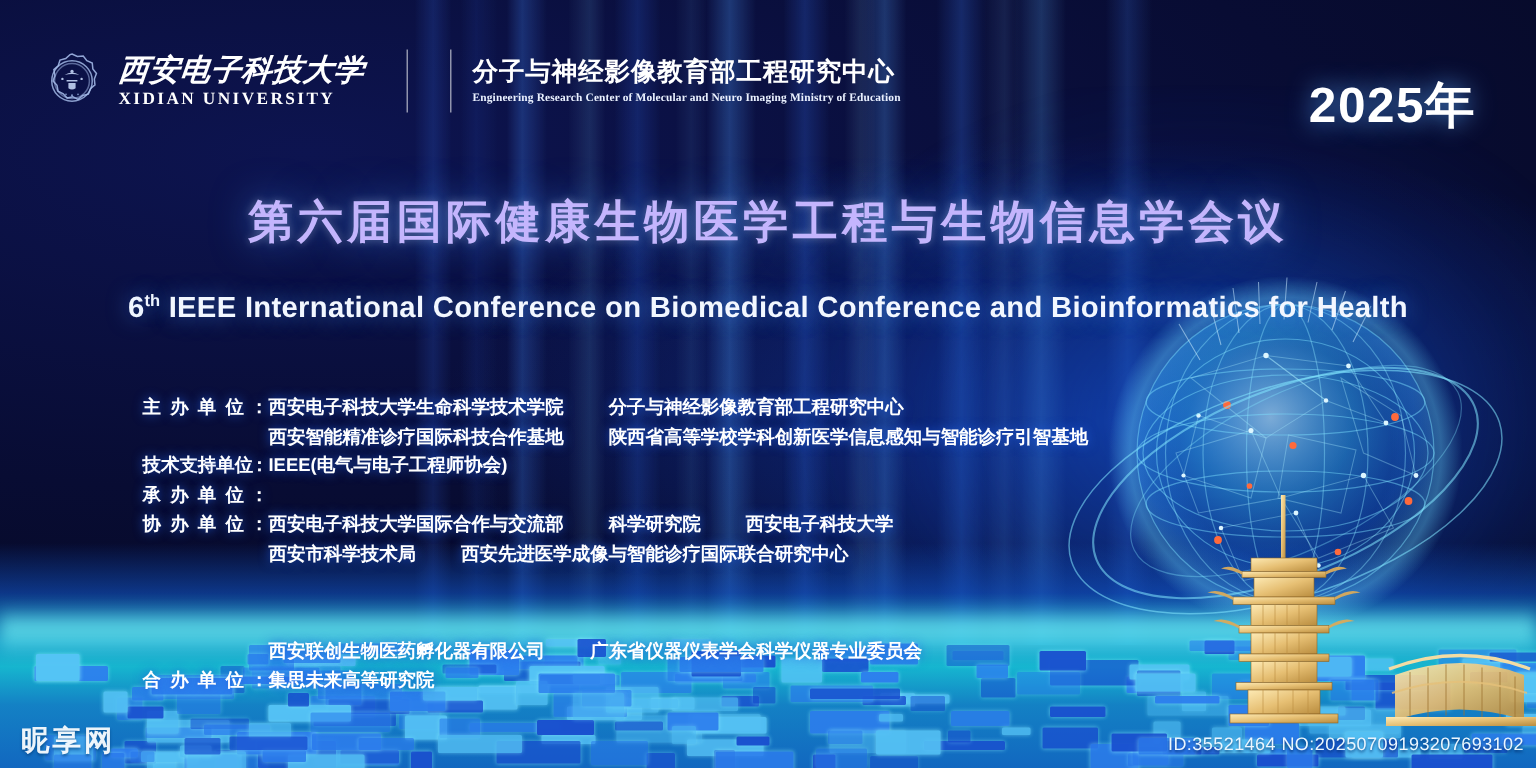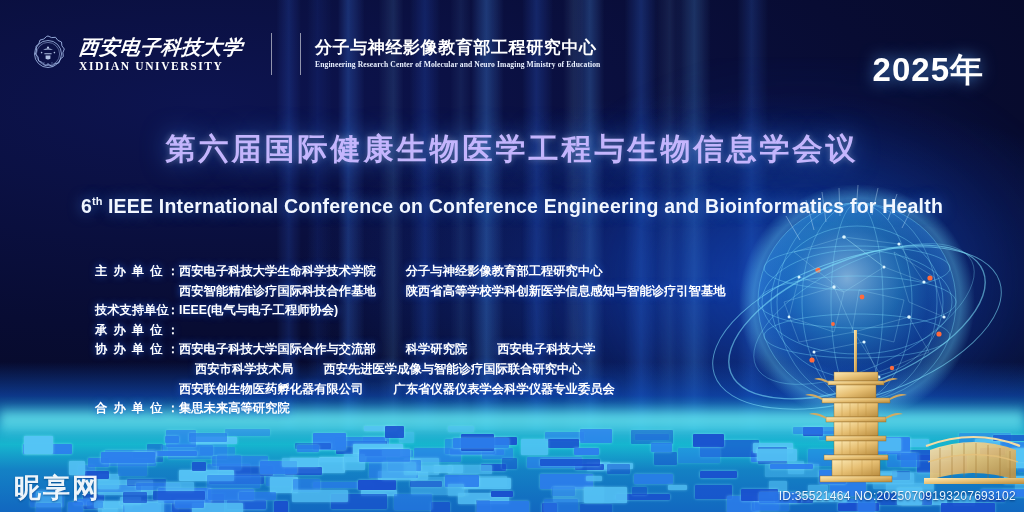--- a/index.html
+++ b/index.html
@@ -185,22 +185,22 @@
   .artwork{position:absolute;right:0;bottom:0;width:330px;height:330px;z-index:4;}
   .artwork svg{display:block;}
 
   
   .wm{
     position:absolute;left:14px;bottom:8px;z-index:8;
     display:flex;align-items:flex-end;gap:7px;
     opacity:.92;
   }
   .wm-cn{
-    font-family:Liberation Mono, monospace;
-    font-size:27px;font-weight:700;color:#fff;letter-spacing:2px;
+    font-family:Liberation Serif, serif;
+    font-size:19px;font-weight:700;color:#fff;letter-spacing:2px;
     line-height:1;
     text-shadow:0 1px 2px rgba(0,60,120,.7);
   }
   .wm-url{
     font-family:"Liberation Serif","DejaVu Serif",serif;
     font-style:italic;font-size:20px;font-weight:700;color:#fff;
     line-height:1;padding-bottom:1px;
     text-shadow:0 1px 2px rgba(0,60,120,.7);
   }
   .idtext{
@@ -607,21 +607,21 @@
         <div class="org-en">Engineering Research Center of Molecular and Neuro Imaging Ministry of Education</div>
       </div>
     </div>
 
     <div class="year">2025年</div>
   </div>
 
   <div class="title-cn">第六届国际健康生物医学工程与生物信息学会议</div>
   <div class="title-en">
     <span>6</span><sup>th</sup>
-    <span>IEEE International Conference on Conference Engineering and Bioinformatics for Health</span>
+    <span>IEEE International Conference on Biomedical Conference and Bioinformatics for Health</span>
   </div>
 
   <div class="orglist" id="orglist">
       <div class="row">
         <div class="lbl colon">
           <span>主</span>
           <span>办</span>
           <span>单</span>
           <span>位</span>
         </div>
@@ -676,33 +676,33 @@
           <div class="val">西安电子科技大学</div>
         </div>
       </div>
       <div class="row indent">
         <div class="lbl colon">
           <span>协</span>
           <span>办</span>
           <span>单</span>
           <span>位</span>
         </div>
-        <div class="vals" style="margin-left: 16px;">
+        <div class="vals" style="margin-left: 0px;">
           <div class="val">西安市科学技术局</div>
           <div class="val">西安先进医学成像与智能诊疗国际联合研究中心</div>
         </div>
       </div>
       <div class="row indent">
         <div class="lbl colon">
           <span>协</span>
           <span>办</span>
           <span>单</span>
           <span>位</span>
         </div>
-        <div class="vals" style="margin-left: 0px;">
+        <div class="vals" style="margin-left: 0px; margin-top: 45px;">
           <div class="val">西安联创生物医药孵化器有限公司</div>
           <div class="val">广东省仪器仪表学会科学仪器专业委员会</div>
         </div>
       </div>
       <div class="row">
         <div class="lbl colon">
           <span>合</span>
           <span>办</span>
           <span>单</span>
           <span>位</span>

